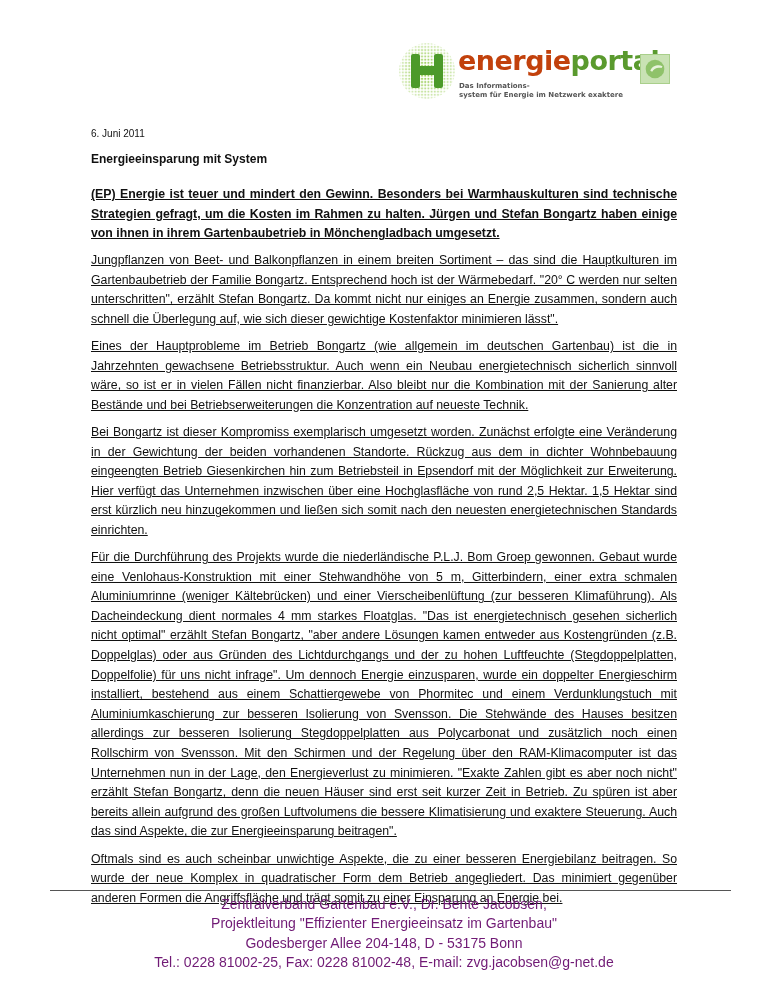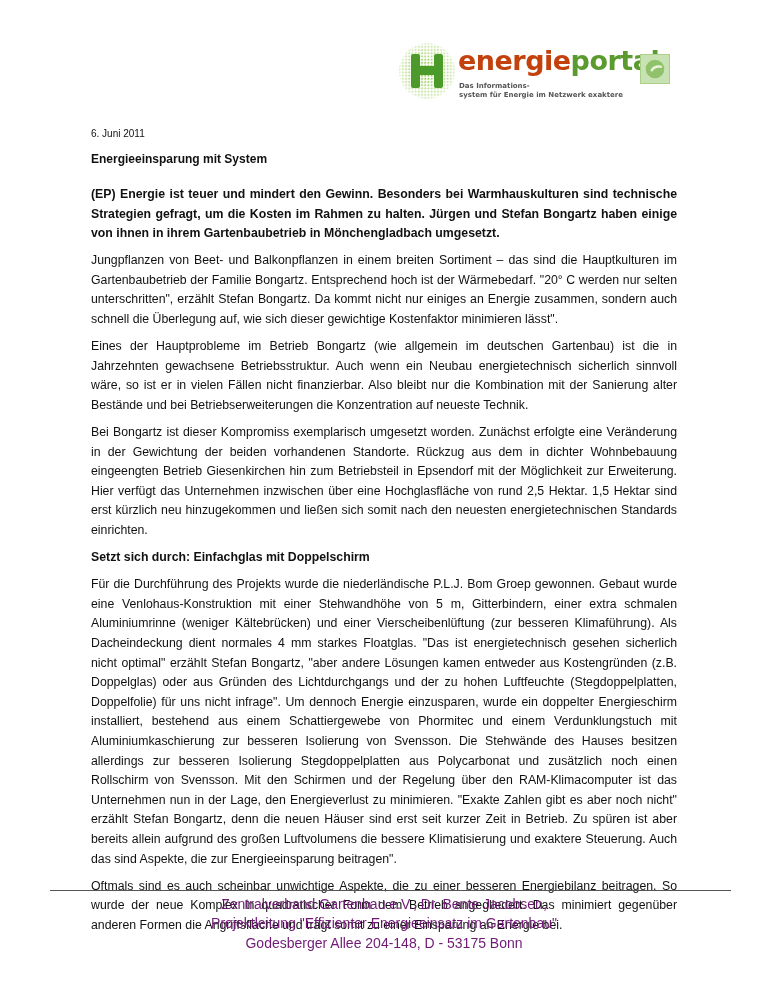--- a/index.html
+++ b/index.html
@@ -12,21 +12,21 @@
     .logo-word { position: absolute; left: 60px; top: 4px; font-family: "DejaVu Sans", sans-serif; font-weight: bold; font-size: 27px; letter-spacing: -0.5px; line-height: 30px; }
     .logo-word .w1 { color: #c2410c; }
     .logo-word .w2 { color: #5a9a2e; }
     .logo-sub { position: absolute; left: 61px; top: 34px; font-family: "DejaVu Sans", sans-serif; font-weight: bold; font-size: 7px; line-height: 9px; color: #555; margin-top: 6px; }
     .logo-badge { position: absolute; left: 242px; top: 12px; width: 30px; height: 30px; border: 1.5px solid #a9cf8b; background: #c9e2b4; box-sizing: border-box; }
 
     
     .content { position: absolute; left: 91px; top: 113px; width: 586px; }
     .date { font-family: "Liberation Sans", sans-serif; font-size: 10px; line-height: 16px; margin: 13px 0 5px 0; }
     .title { font-family: "Liberation Sans", sans-serif; font-weight: bold; font-size: 12px; line-height: 24px; margin: 0 0 14px 0; }
-    .p { font-family: "Liberation Sans", sans-serif; font-size: 12.3px; line-height: 19.6px; text-align: justify; margin: 0 0 7.5px 0; }
+    .p { font-family: "Liberation Sans", sans-serif; font-size: 12.3px; line-height: 19.6px; text-align: justify; margin: 0 0 7.5px 0; text-decoration: underline; }
     .p.lead { font-weight: bold; }
     .subhead { font-family: "Liberation Sans", sans-serif; font-weight: bold; font-size: 12.3px; line-height: 19.6px; margin: 0 0 7.5px 0; }
 
     .divider { position: absolute; left: 50px; top: 890px; width: 681px; height: 0; border-top: 1px solid #555; }
 
     .footer { position: absolute; left: 40px; top: 895px; width: 688px; text-align: center; font-family: "Liberation Sans", sans-serif; font-size: 14px; line-height: 19.4px; color: #701a75; }
     .footer div { white-space: nowrap; }
   </style>
 </head>
 <body>
@@ -69,26 +69,26 @@
     </svg>
   </div>
 
   <div class="content">
     <div class="date">6. Juni 2011</div>
     <div class="title">Energieeinsparung mit System</div>
     <p class="p lead">(EP) Energie ist teuer und mindert den Gewinn. Besonders bei Warmhauskulturen sind technische Strategien gefragt, um die Kosten im Rahmen zu halten. Jürgen und Stefan Bongartz haben einige von ihnen in ihrem Gartenbaubetrieb in Mönchengladbach umgesetzt.</p>
     <p class="p">Jungpflanzen von Beet- und Balkonpflanzen in einem breiten Sortiment – das sind die Hauptkulturen im Gartenbaubetrieb der Familie Bongartz. Entsprechend hoch ist der Wärmebedarf. "20° C werden nur selten unterschritten", erzählt Stefan Bongartz. Da kommt nicht nur einiges an Energie zusammen, sondern auch schnell die Überlegung auf, wie sich dieser gewichtige Kostenfaktor minimieren lässt".</p>
     <p class="p">Eines der Hauptprobleme im Betrieb Bongartz (wie allgemein im deutschen Gartenbau) ist die in Jahrzehnten gewachsene Betriebsstruktur. Auch wenn ein Neubau energietechnisch sicherlich sinnvoll wäre, so ist er in vielen Fällen nicht finanzierbar. Also bleibt nur die Kombination mit der Sanierung alter Bestände und bei Betriebserweiterungen die Konzentration auf neueste Technik.</p>
     <p class="p">Bei Bongartz ist dieser Kompromiss exemplarisch umgesetzt worden. Zunächst erfolgte eine Veränderung in der Gewichtung der beiden vorhandenen Standorte. Rückzug aus dem in dichter Wohnbebauung eingeengten Betrieb Giesenkirchen hin zum Betriebsteil in Epsendorf mit der Möglichkeit zur Erweiterung. Hier verfügt das Unternehmen inzwischen über eine Hochglasfläche von rund 2,5 Hektar. 1,5 Hektar sind erst kürzlich neu hinzugekommen und ließen sich somit nach den neuesten energietechnischen Standards einrichten.</p>
-    <div class="subhead">Setzt sich durch: Einfachglas mit Doppelschirm</div>
     <p class="p">Für die Durchführung des Projekts wurde die niederländische P.L.J. Bom Groep gewonnen. Gebaut wurde eine Venlohaus-Konstruktion mit einer Stehwandhöhe von 5 m, Gitterbindern, einer extra schmalen Aluminiumrinne (weniger Kältebrücken) und einer Vierscheibenlüftung (zur besseren Klimaführung). Als Dacheindeckung dient normales 4 mm starkes Floatglas. "Das ist energietechnisch gesehen sicherlich nicht optimal" erzählt Stefan Bongartz, "aber andere Lösungen kamen entweder aus Kostengründen (z.B. Doppelglas) oder aus Gründen des Lichtdurchgangs und der zu hohen Luftfeuchte (Stegdoppelplatten, Doppelfolie) für uns nicht infrage". Um dennoch Energie einzusparen, wurde ein doppelter Energieschirm installiert, bestehend aus einem Schattiergewebe von Phormitec und einem Verdunklungstuch mit Aluminiumkaschierung zur besseren Isolierung von Svensson. Die Stehwände des Hauses besitzen allerdings zur besseren Isolierung Stegdoppelplatten aus Polycarbonat und zusätzlich noch einen Rollschirm von Svensson. Mit den Schirmen und der Regelung über den RAM-Klimacomputer ist das Unternehmen nun in der Lage, den Energieverlust zu minimieren. "Exakte Zahlen gibt es aber noch nicht" erzählt Stefan Bongartz, denn die neuen Häuser sind erst seit kurzer Zeit in Betrieb. Zu spüren ist aber bereits allein aufgrund des großen Luftvolumens die bessere Klimatisierung und exaktere Steuerung. Auch das sind Aspekte, die zur Energieeinsparung beitragen".</p>
     <p class="p">Oftmals sind es auch scheinbar unwichtige Aspekte, die zu einer besseren Energiebilanz beitragen. So wurde der neue Komplex in quadratischer Form dem Betrieb angegliedert. Das minimiert gegenüber anderen Formen die Angriffsfläche und trägt somit zu einer Einsparung an Energie bei.</p>
   </div>
 
   <div class="divider"></div>
 
   <div class="footer">
     <div>Zentralverband Gartenbau e.V., Dr. Bente Jacobsen,</div>
     <div>Projektleitung "Effizienter Energieeinsatz im Gartenbau"</div>
     <div>Godesberger Allee 204-148, D - 53175 Bonn</div>
+    <div>Tel.: 0228 81002-25, Fax: 0228 81002-48, E-mail: zvg.jacobsen@g-net.de</div>
   </div>
 
 </div>
 
 </body></html>

